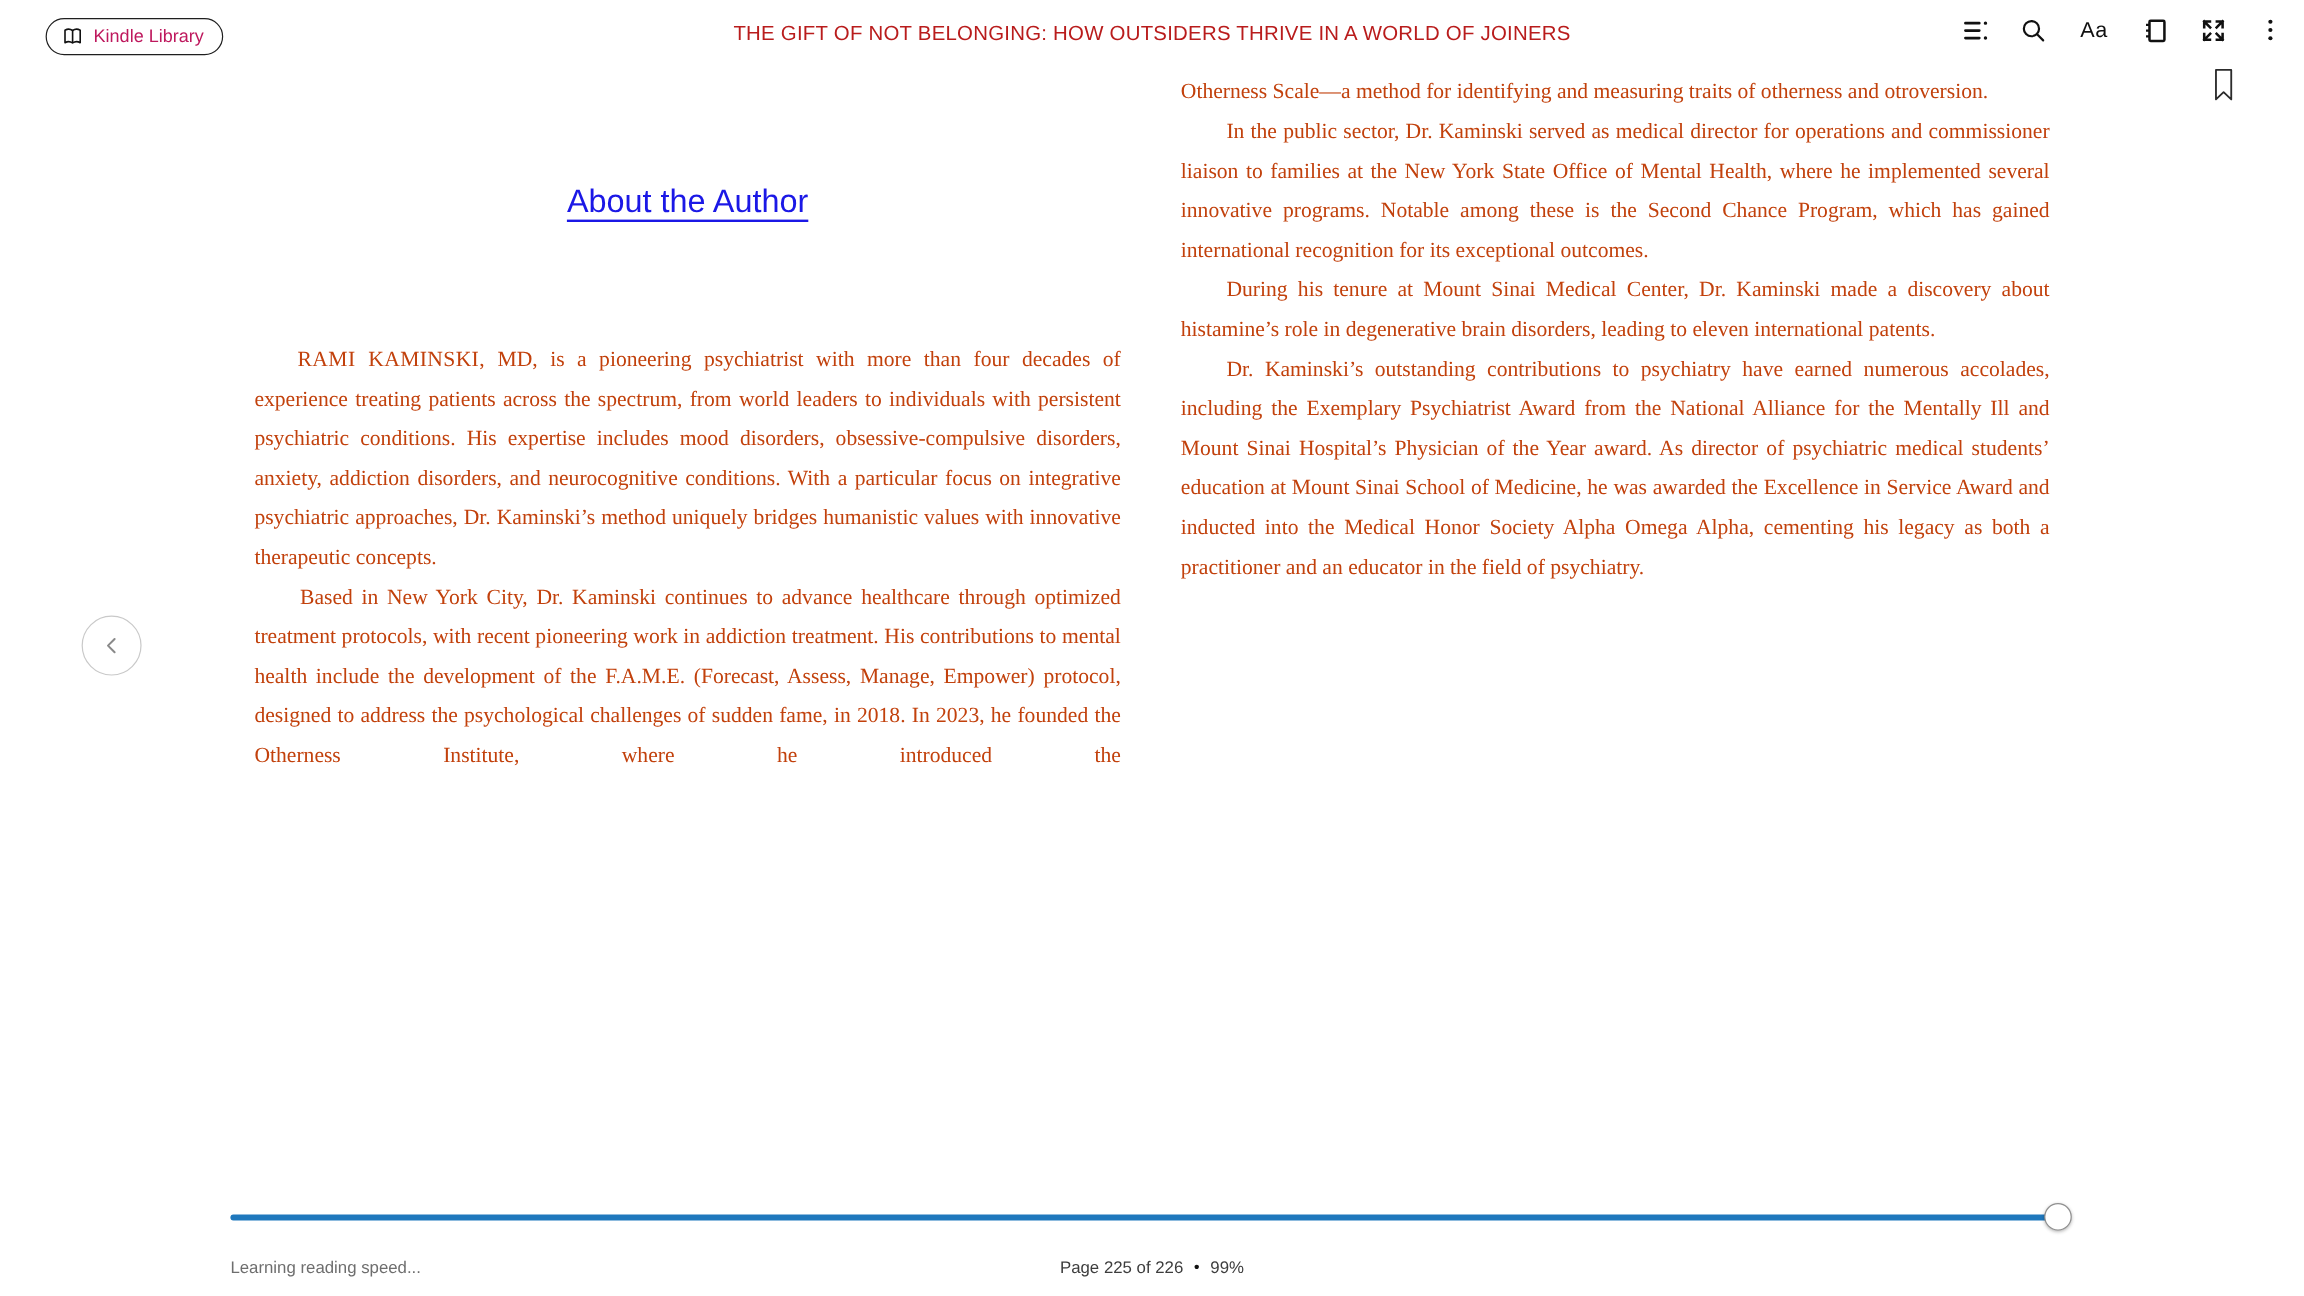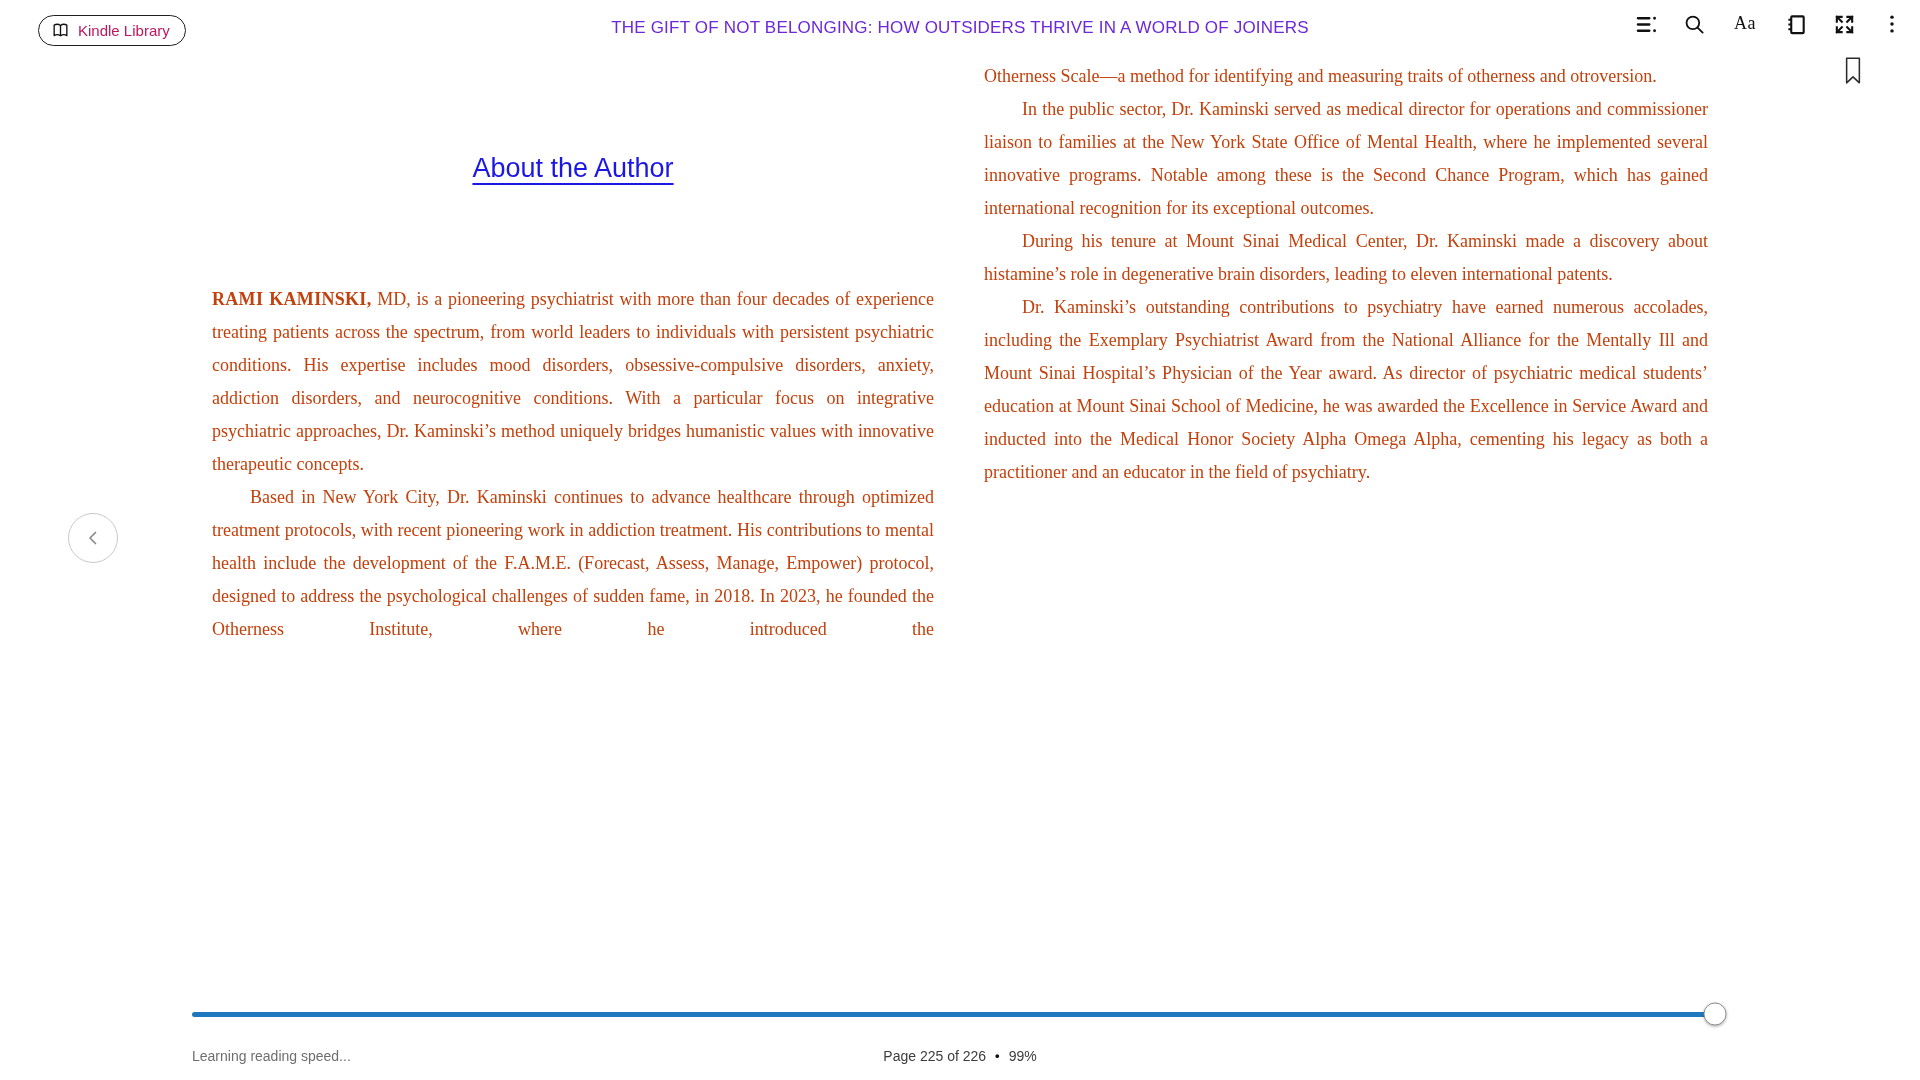--- a/index.html
+++ b/index.html
@@ -6,40 +6,40 @@
   html, body { width: 1920px; height: 1080px; background: #ffffff; overflow: hidden;
     font-family: "Liberation Sans", "DejaVu Sans", sans-serif; }
   .page { position: relative; width: 1920px; height: 1080px; background: #fff; }
 
   
   .header { position: absolute; top: 0; left: 0; right: 0; height: 50px; background: #fff; }
   .kindle-btn { position: absolute; left: 38px; top: 15px; height: 31px; padding: 0 15px 0 12px;
     display: inline-flex; align-items: center; gap: 8px; border: 1px solid #1f1f1f;
     border-radius: 16px; background: #fff; font-size: 15px; color: #be185d; cursor: pointer; }
   .book-title { position: absolute; left: 0; right: 0; top: 18px; text-align: center;
-    font-size: 17px; color: #6d28d9; letter-spacing: 0.2px; }
+    font-size: 17px; color: #b91c1c; letter-spacing: 0.2px; }
   .toolbar { position: absolute; right: 16px; top: 0; height: 50px;
     display: flex; align-items: center; gap: 24px; }
-  .tb-icon { width: 24px; height: 24px; display: flex; align-items: flex-start; justify-content: center;
-    cursor: pointer; color: #111; font-family: Liberation Serif, serif; }
+  .tb-icon { width: 24px; height: 24px; display: flex; align-items: center; justify-content: center;
+    cursor: pointer; color: #111; }
   .aa-label { font-size: 18px; color: #111; font-weight: 500; letter-spacing: 0.5px; }
   .bookmark { position: absolute; left: 1843px; top: 56px; cursor: pointer; }
 
   
   .chapter-heading { position: absolute; left: 212px; top: 153px; width: 722px; text-align: center;
     font-size: 27px; color: #1b18e6; text-decoration: underline;
     text-underline-offset: 6px; text-decoration-thickness: 2px; }
   .col { position: absolute; font-family: "Liberation Serif", "DejaVu Serif", serif;
     font-size: 18px; line-height: 33px; color: #c2410c; text-align: justify; }
   .col-left { left: 212px; top: 283px; width: 722px; }
   .col-right { left: 984px; top: 60px; width: 724px; }
   .col p { margin: 0; }
   .indent { text-indent: 38px; }
   .justify-last { text-align-last: justify; }
-  .lead-bold { font-weight: bold; letter-spacing: 0.3px; }
+  .lead-bold { font-weight: normal; letter-spacing: 0.3px; margin-left: 36px; }
 
   
   .nav-prev { position: absolute; left: 68px; top: 513px; width: 50px; height: 50px;
     border: 1px solid #c9c9c9; border-radius: 50%; background: #fff;
     display: flex; align-items: center; justify-content: center; cursor: pointer; }
 
   
   .progress-track { position: absolute; left: 192px; top: 1012px; width: 1538px; height: 5px;
     border-radius: 3px; cursor: pointer; }
   .progress-fill { position: absolute; left: 0; top: 0; height: 5px; background: #1f78bd;

